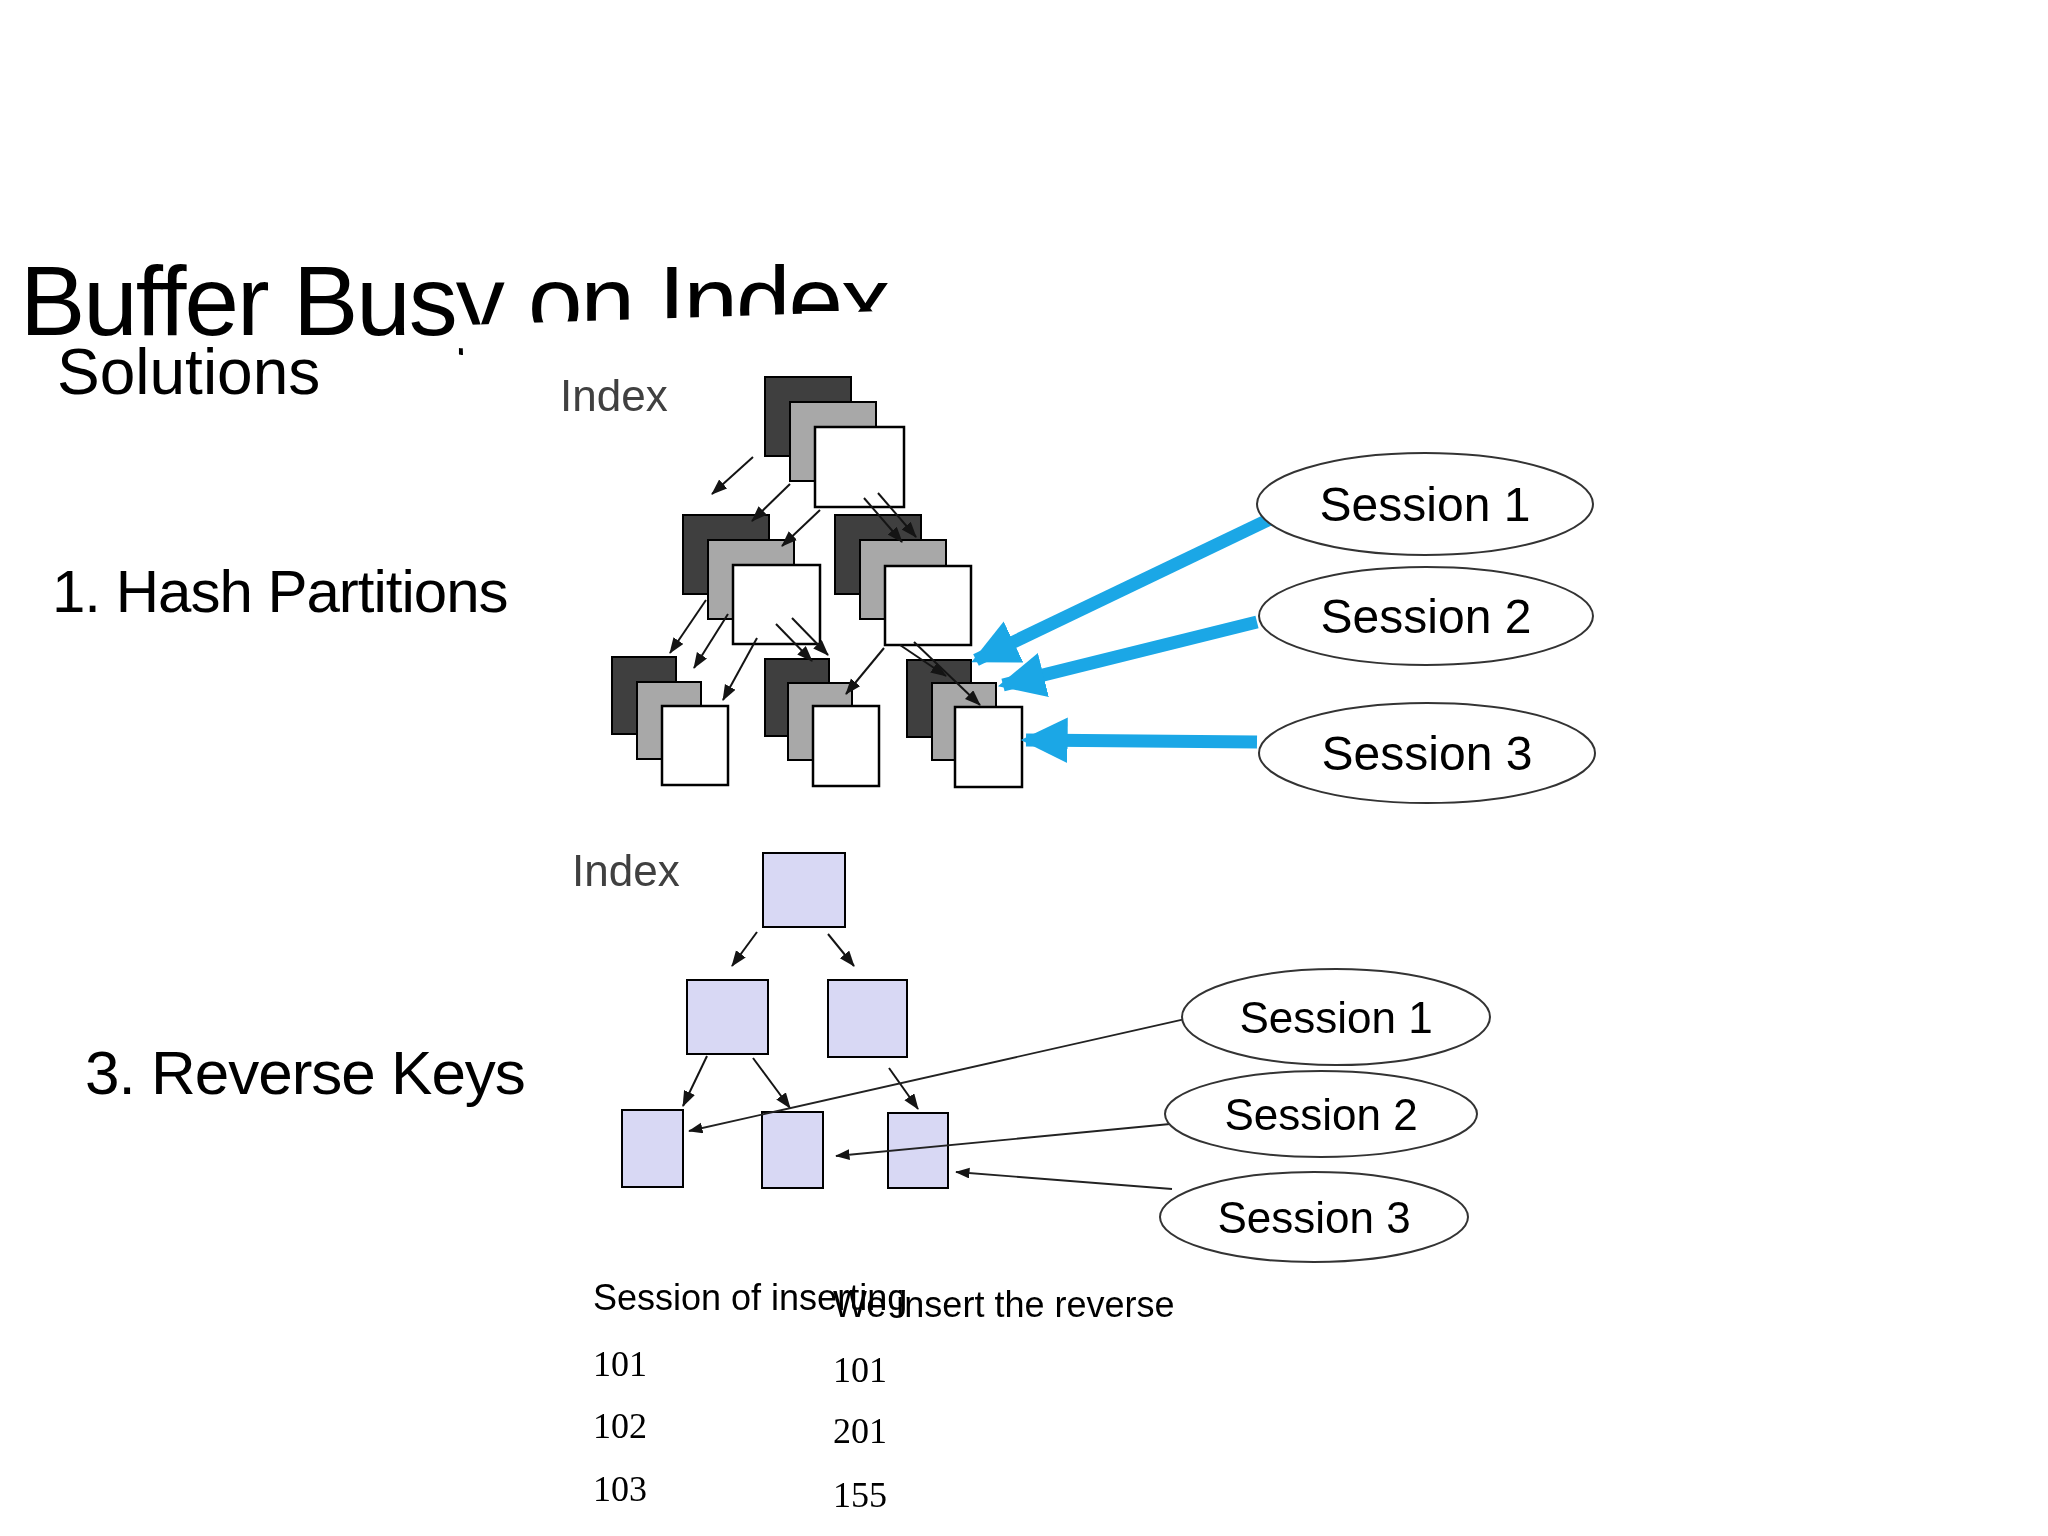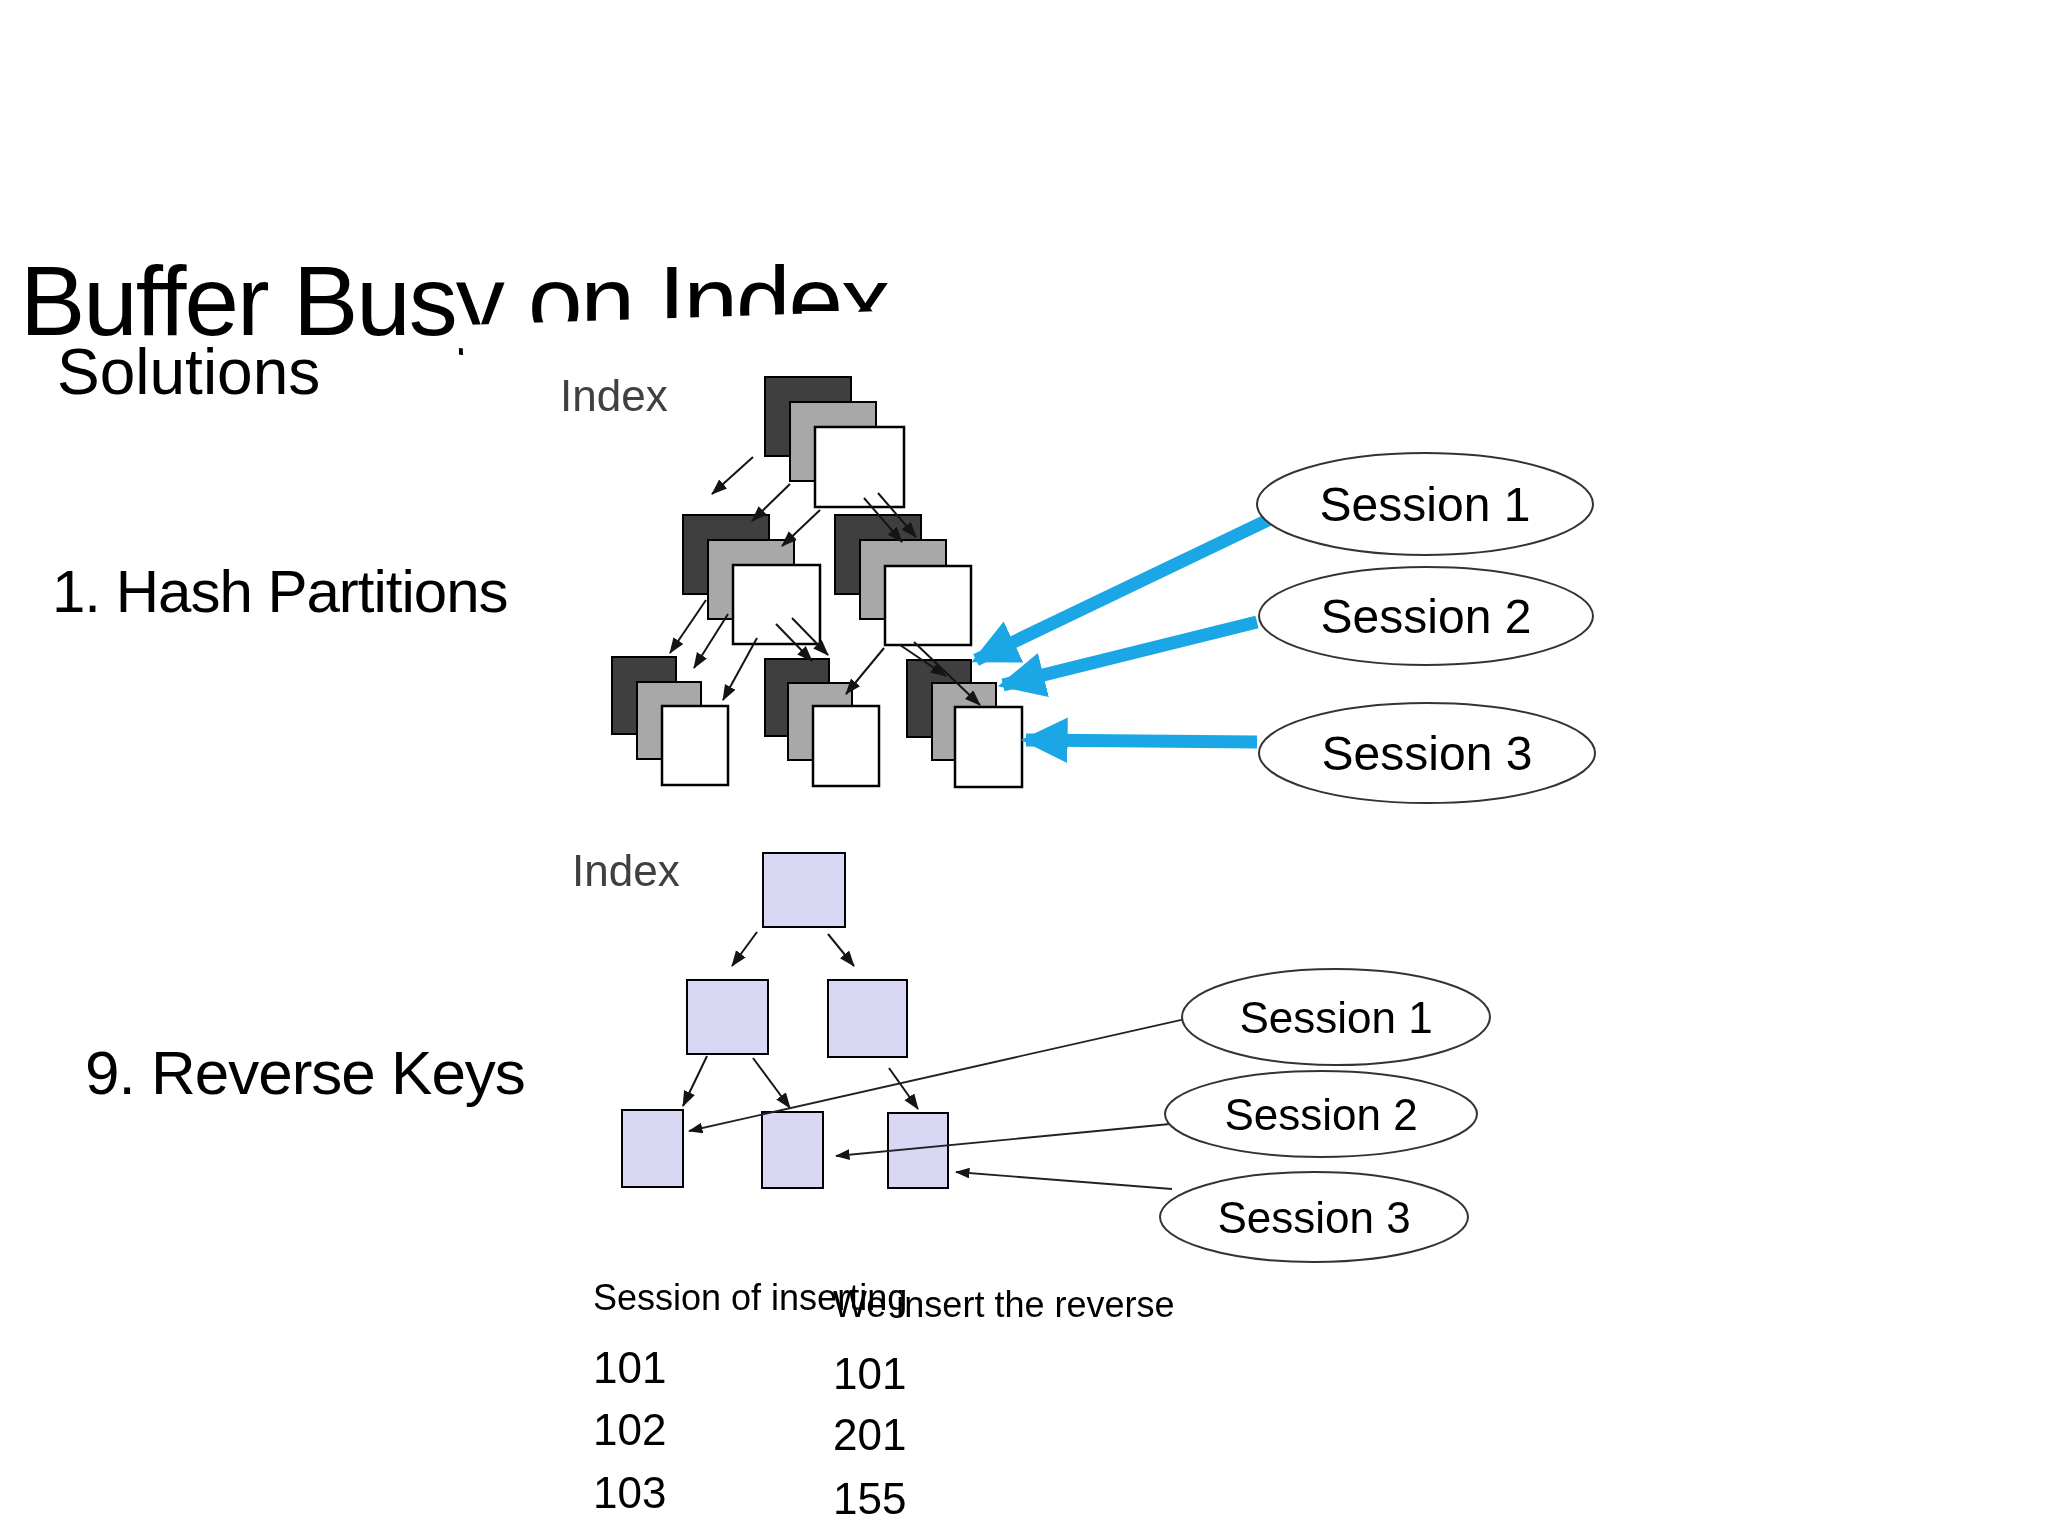--- a/index.html
+++ b/index.html
@@ -37,21 +37,21 @@
     font-size:62px;letter-spacing:-1px;line-height:1;z-index:3;
   }
   .index-label{
     font-size:44px;line-height:1;z-index:3;color:#404040;
   }
   .index-top{left:560px;top:374px;}
   .index-bottom{left:572px;top:849px;}
   .note-header{font-size:36px;line-height:1;z-index:3;}
   .note-left-header{left:593px;top:1280px;}
   .note-right-header{left:833px;top:1287px;}
-  .note-num{font-size:44px;line-height:1;z-index:3;}
+  .note-num{font-size:36px;line-height:1;z-index:3;font-family:Liberation Serif, serif;}
   svg.diagram{position:absolute;left:0;top:0;z-index:4;}
   .node-dark{fill:#3F3F3F;stroke:#000;stroke-width:2;}
   .node-gray{fill:#A8A8A8;stroke:#000;stroke-width:2;}
   .node-white{fill:#FFFFFF;stroke:#000;stroke-width:2.5;}
   .node-lav{fill:#D8D8F4;stroke:#000;stroke-width:2;}
   .tree-arrow{stroke:#141414;stroke-width:2;fill:none;}
   .session-line{stroke:#222;stroke-width:1.8;fill:none;}
   .blue-arrow{stroke:#1BA7E6;stroke-width:13;fill:none;}
   .sess-ellipse{fill:#FFFFFF;stroke:#333;stroke-width:2;}
   .sess-text{font-family:"Liberation Sans",sans-serif;font-size:48px;fill:#000;text-anchor:middle;}
@@ -59,21 +59,21 @@
 </style>
 </head>
 <body>
 
 <div class="slide">
 
   <div class="abs title">Buffer Busy on Index</div>
   <div class="abs title-clip"></div>
   <div class="abs subtitle">Solutions</div>
   <div class="abs item1">1. Hash Partitions</div>
-  <div class="abs item2">9. Reverse Keys</div>
+  <div class="abs item2">3. Reverse Keys</div>
 
   <div class="abs index-label index-top">Index</div>
   <div class="abs index-label index-bottom">Index</div>
 
   <div class="abs note-header note-left-header">Session of inserting</div>
   <div class="abs note-header note-right-header">We insert the reverse</div>
   <div class="abs note-num" style="left:593px;top:1346px;">101</div>
   <div class="abs note-num" style="left:593px;top:1408px;">102</div>
   <div class="abs note-num" style="left:593px;top:1471px;">103</div>
   <div class="abs note-num" style="left:833px;top:1352px;">101</div>

